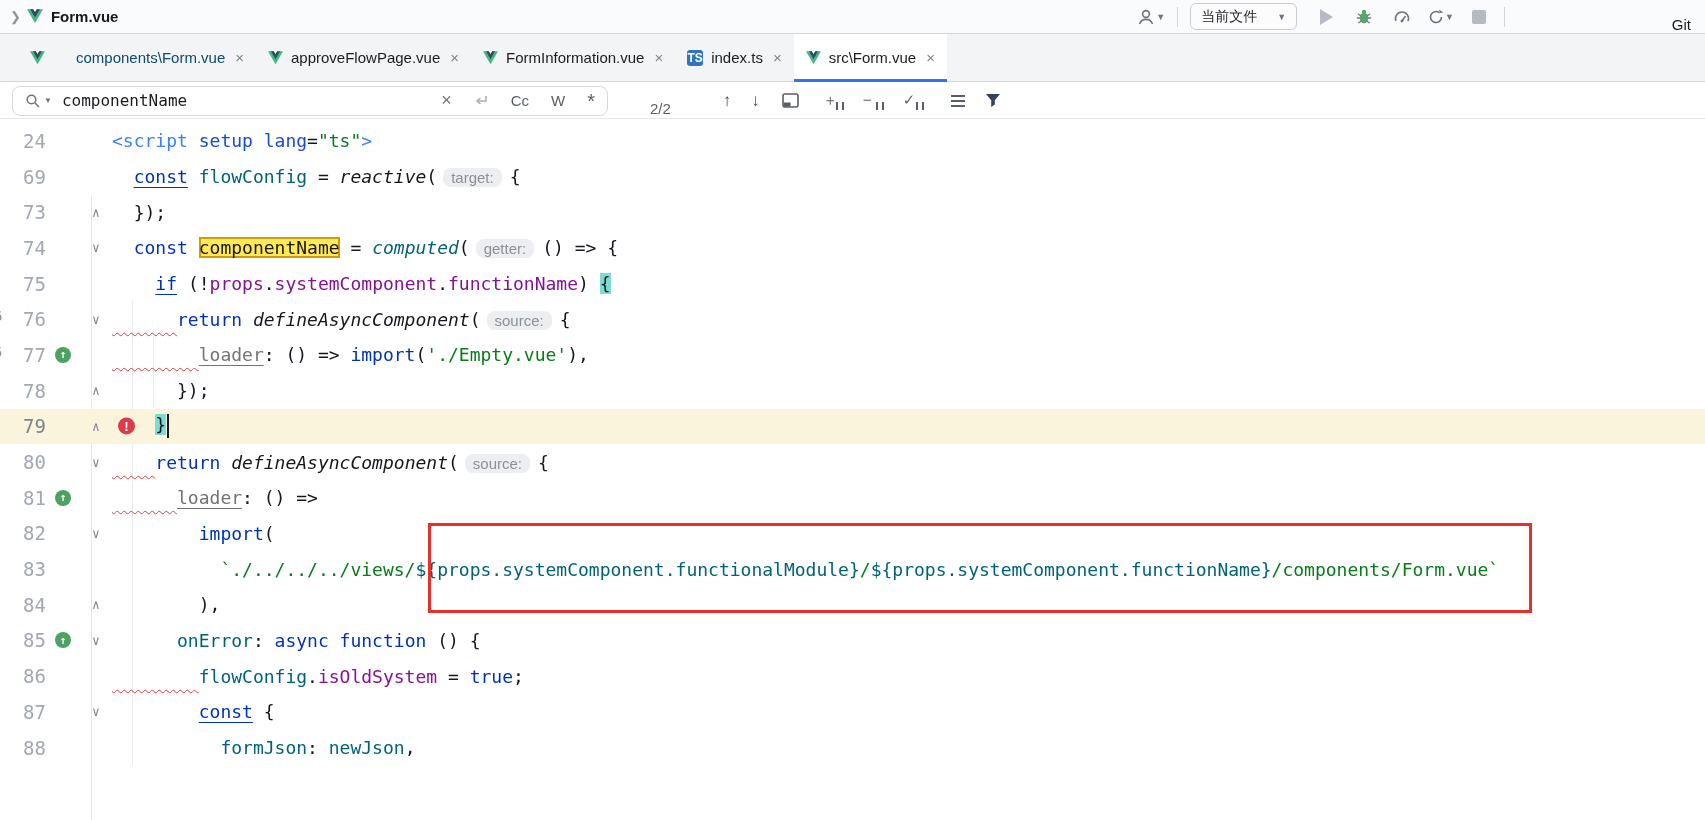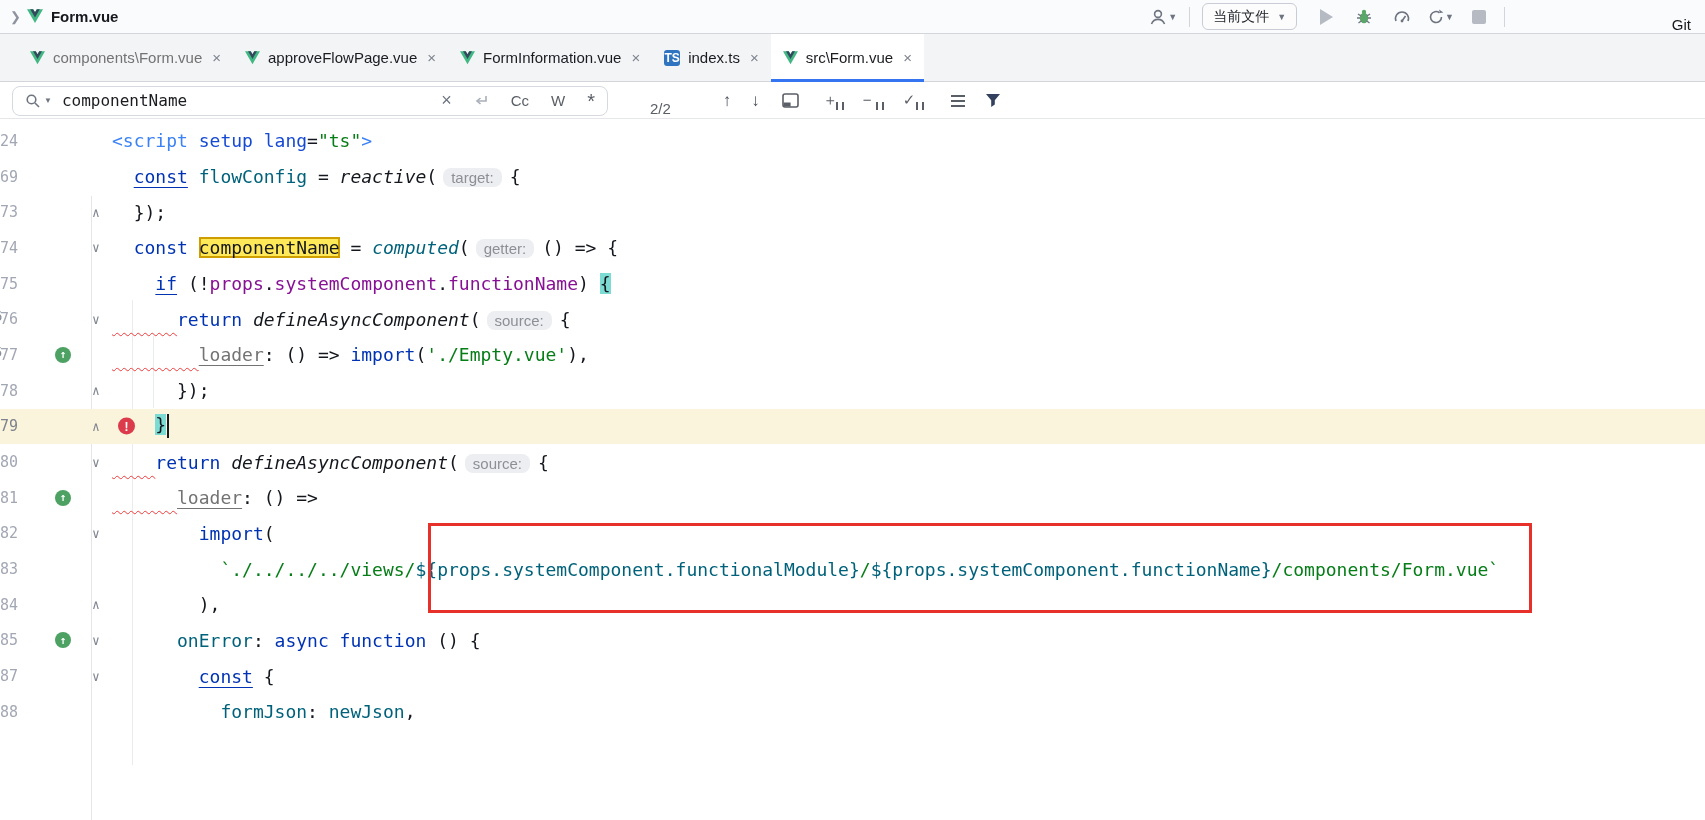--- a/index.html
+++ b/index.html
@@ -7,34 +7,34 @@
   .app { position:relative; width:1705px; height:820px; overflow:hidden; background:#fff; }
 
   
   .titlebar { position:absolute; top:0; left:0; right:0; height:34px; background:#FAFBFC;
               border-bottom:1px solid #D3D5DB; display:flex; align-items:center; padding:0 8px; }
   .tb-chevron { color:#8E939E; font-size:13px; margin:0 6px 0 2px; }
   .tb-title { font-size:15px; font-weight:bold; color:#16181D; margin-left:8px; }
   .tb-right { margin-left:auto; display:flex; align-items:center; margin-right:180px; }
   .tb-sep { width:1px; height:20px; background:#D3D5DB; margin:0 12px; }
   .icon-btn { display:flex; align-items:center; justify-content:center; height:26px; min-width:26px; cursor:pointer; }
-  .combo { display:flex; align-items:center; gap:8px; border:1px solid #C9CCD6; border-radius:6px;
+  .combo { display:flex; align-items:center; gap:20px; border:1px solid #C9CCD6; border-radius:6px;
            height:27px; padding:0 10px; font-size:14px; color:#23262C; background:#FCFCFD; }
   .combo .chev, .chev { color:#6E7480; font-size:9px; }
   .play-tri { width:0; height:0; border-left:13px solid #B6BAC3; border-top:8px solid transparent; border-bottom:8px solid transparent; }
   .stop-sq { width:14px; height:14px; background:#B6BAC3; border-radius:2px; }
   .git-label { position:absolute; right:12px; top:0; height:48px; display:flex; align-items:center;
                padding-right:2px; font-size:15px; color:#16181D; }
 
   
   .tabstrip { position:absolute; top:34px; left:0; right:0; height:48px; background:#F3F4F6;
               border-bottom:1px solid #D3D5DB; display:flex; align-items:stretch; padding-left:18px; }
   .tab { position:relative; display:flex; align-items:center; gap:8px; padding:0 12px; font-size:15px;
          color:#1A1C20; cursor:pointer; }
-  .tab.added .tab-label { color:#737373; }
+  .tab.added .tab-label { color:#0c4a6e;margin-left:23px; }
   .tab.active { background:#FFFFFF; }
   .tab.active::after { content:""; position:absolute; left:0; right:0; bottom:-1px; height:3px; background:#3574F0; }
   .tab-close { color:#7E838E; font-size:15px; margin-left:2px; }
   .ts-badge { width:16px; height:16px; background:#2F74C0; color:#fff; font-size:12px; font-weight:bold;
               border-radius:3px; display:flex; align-items:center; justify-content:center; }
 
   
   .findbar { position:absolute; top:83px; left:0; right:0; height:36px; background:#fff;
              border-bottom:1px solid #E5E7EA; display:flex; align-items:center; padding-left:12px; }
   .search-field { display:flex; align-items:center; width:596px; height:30px; border:1px solid #D6D9DF;
@@ -52,21 +52,21 @@
   .mi .mi-sub { position:absolute; right:1px; bottom:1px; width:8px; height:8px;
                 border-left:2px solid #5A5E66; border-right:2px solid #5A5E66; }
   .bars { display:flex; flex-direction:column; gap:3px; }
   .bars i { display:block; width:14px; height:2px; background:#5A5E66; }
 
   
   .editor { position:absolute; top:120px; left:0; right:0; bottom:0; font-family:"DejaVu Sans Mono", monospace;
             font-size:18px; padding-top:3px; background:#fff; }
   .line { display:flex; align-items:center; height:35.7px; position:relative; }
   .line.current { background:#FBF4DC; }
-  .ln { width:46px; font-size:15px; color:#A2A7B4; flex:none; }
+  .ln { width:46px; text-align:right; font-size:19px; color:#A2A7B4; flex:none; }
   .line.current .ln { color:#7E838E; }
   .gslot { width:34px; display:flex; justify-content:center; flex:none; }
   .fslot { width:32px; display:flex; justify-content:center; flex:none; font-size:13px; color:#808692; }
   .code { white-space:pre; flex:1; color:#14171D; }
   .gi { width:16px; height:16px; border-radius:50%; background:#4CA163; color:#fff; font-size:11px;
         display:flex; align-items:center; justify-content:center; font-weight:bold; }
   .err { position:absolute; left:118px; top:50%; transform:translateY(-50%); width:17px; height:17px;
          border-radius:50%; background:#DB3B4B; color:#fff; font-size:12px; font-weight:bold;
          display:flex; align-items:center; justify-content:center; font-family:"Liberation Sans",sans-serif; }
   .caret { display:inline-block; width:2px; height:24px; background:#15181E; vertical-align:middle; margin-left:1px; }
@@ -379,20 +379,26 @@
           <span class="ln">85</span>
           <span class="gslot">
             <span class="gi">↑</span>
           </span>
           <span class="fslot">
             <span>∨</span>
           </span>
           <span class="code"><span class="tk-ws">      </span><span class="tk-fnprop">onError</span><span class="tk-plain">: </span><span class="tk-kw">async</span><span class="tk-plain"> </span><span class="tk-kw">function</span><span class="tk-plain"> () {</span></span>
         </div>
         <div class="line">
+          <span class="ln">86</span>
+          <span class="gslot"></span>
+          <span class="fslot"></span>
+          <span class="code"><span class="tk-sq">        </span><span class="tk-var">flowConfig</span><span class="tk-plain">.</span><span class="tk-prop">isOldSystem</span><span class="tk-plain"> = </span><span class="tk-kw">true</span><span class="tk-plain">;</span></span>
+        </div>
+        <div class="line">
           <span class="ln">87</span>
           <span class="gslot"></span>
           <span class="fslot">
             <span>∨</span>
           </span>
           <span class="code"><span class="tk-ws">        </span><span class="tk-kw-u">const</span><span class="tk-plain"> {</span></span>
         </div>
         <div class="line">
           <span class="ln">88</span>
           <span class="gslot"></span>

